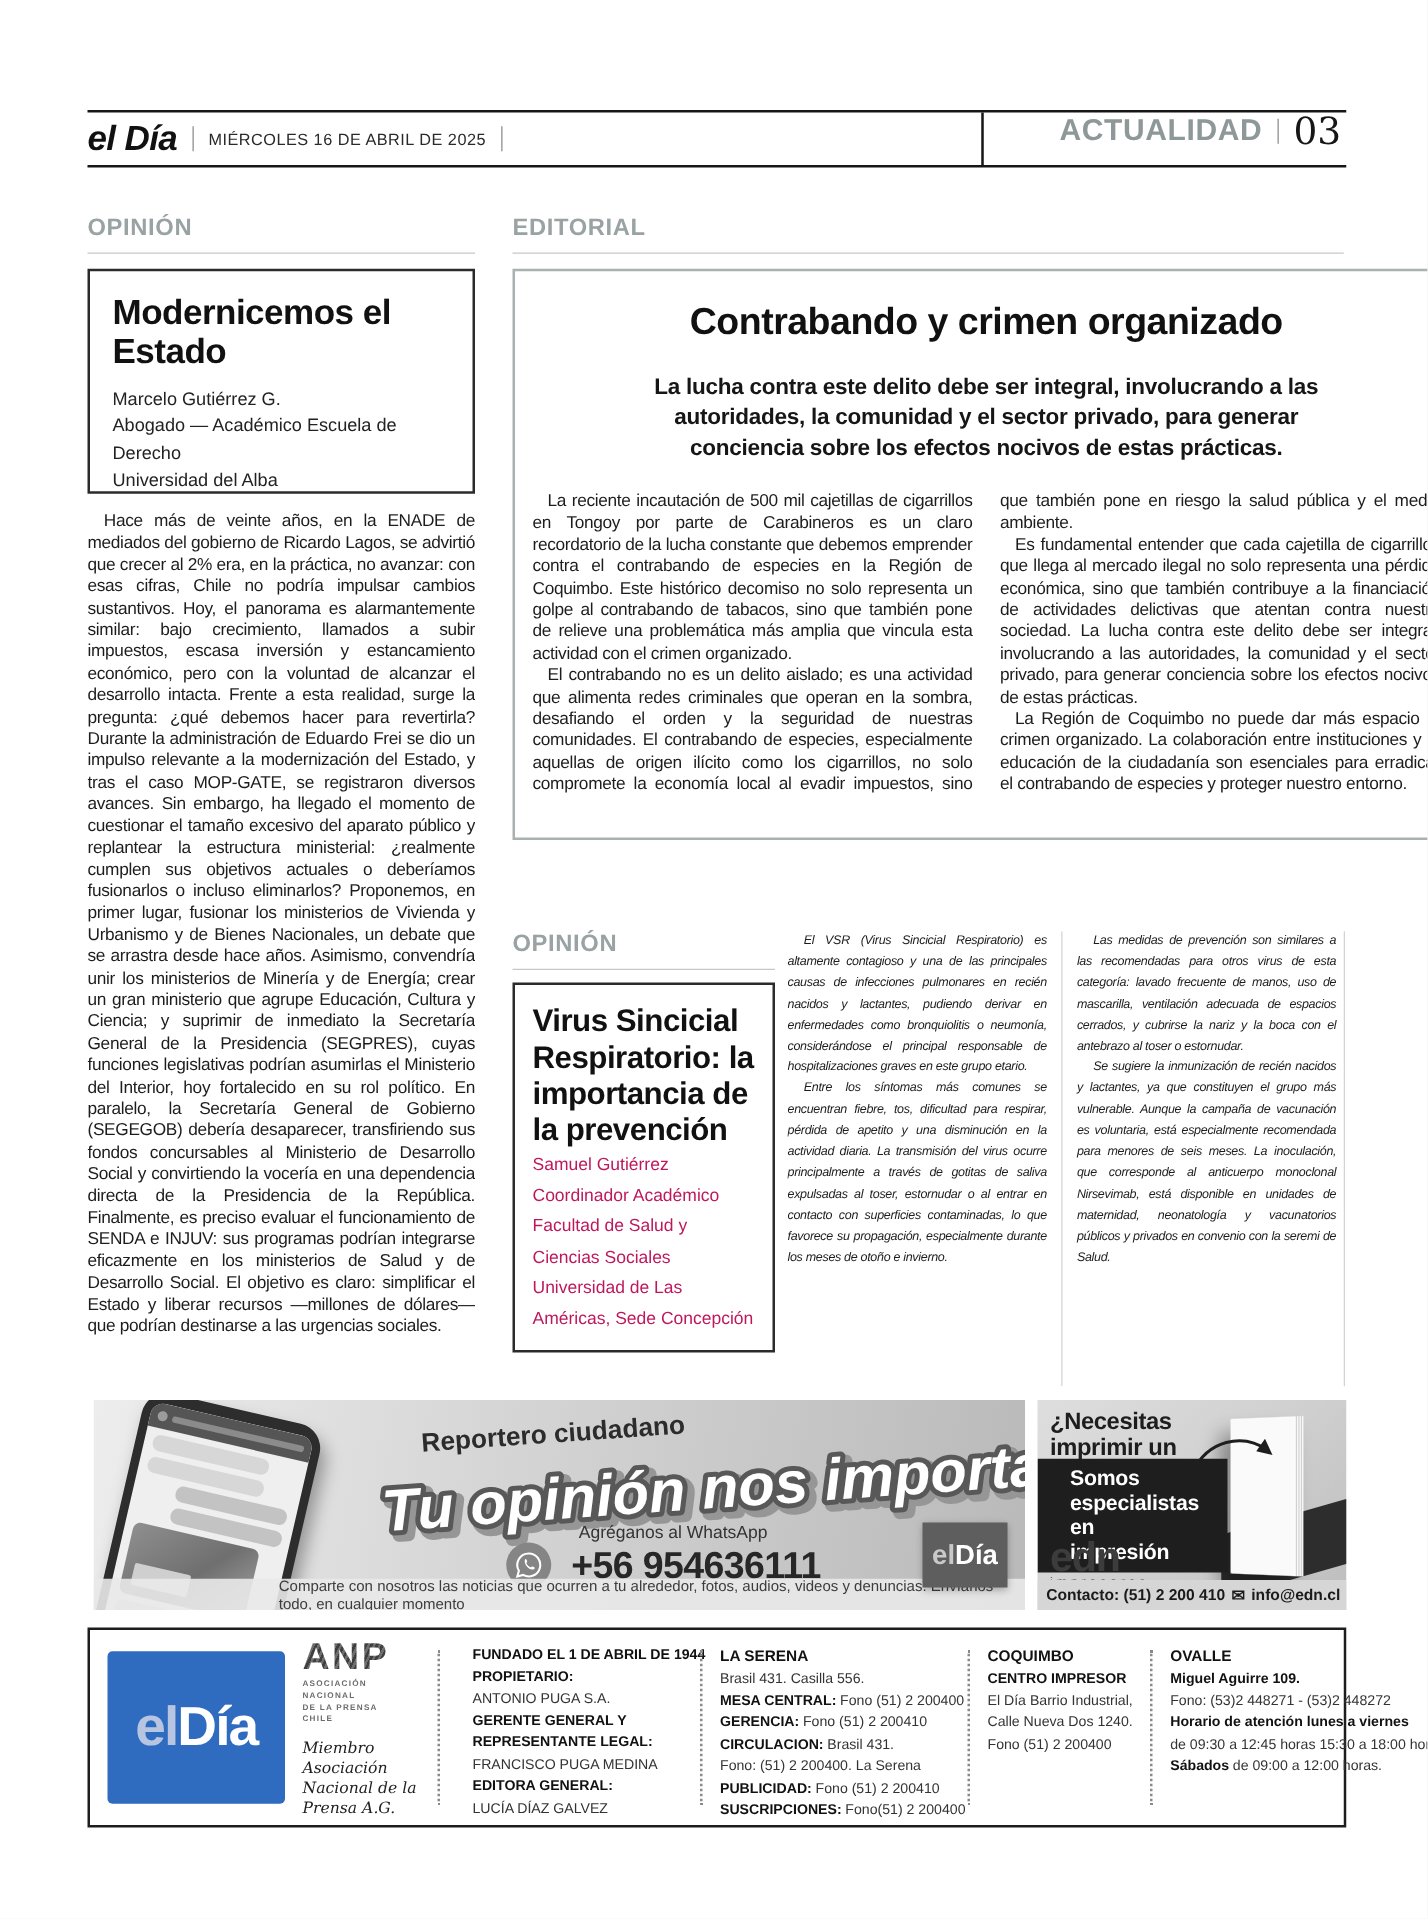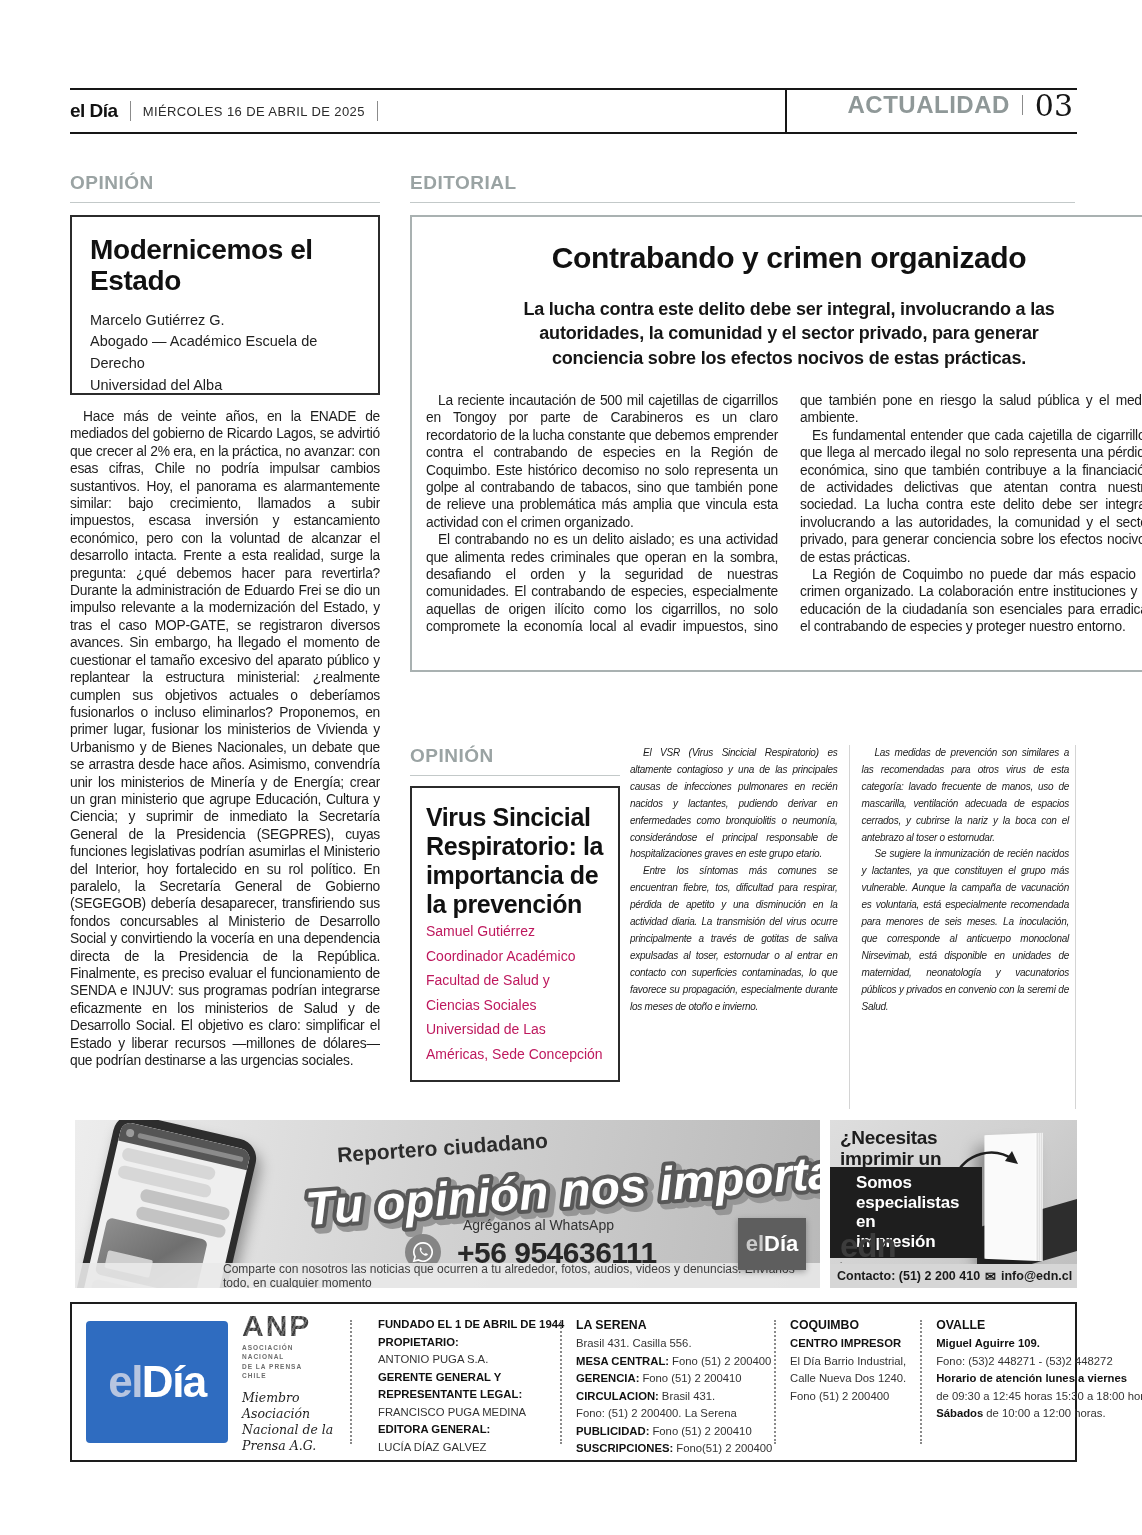--- a/index.html
+++ b/index.html
@@ -4,21 +4,21 @@
 <style>
   * { margin:0; padding:0; box-sizing:border-box; }
   html,body { background:#f4f4f2; }
   body { font-family:"Liberation Sans", sans-serif; color:#1c1c1c; }
   .page { position:relative; width:1142px; height:1535px; background:#fff; margin:0 auto; overflow:hidden; }
 
   
   .masthead { position:absolute; left:70px; top:88px; width:1007px; height:46px;
     border-top:2px solid #161616; border-bottom:2px solid #161616; display:flex; }
   .mast-left { display:flex; align-items:center; gap:12px; flex:1; }
-  .brand { font-size:19px; font-weight:700; letter-spacing:-0.5px; color:#111; }
+  .brand { font-size:28px; font-weight:700; letter-spacing:-0.5px; color:#111;font-style:italic; }
   .pipe { display:inline-block; width:0; height:20px; border-left:1px solid #8b8b8b; }
   .mast-date { font-size:13px; letter-spacing:.4px; color:#2a2a2a; }
   .mast-right { width:292px; border-left:2px solid #161616; display:flex; align-items:center; justify-content:flex-end; gap:12px; padding:0 4px 12px 16px; }
   .section-name { font-size:24px; font-weight:700; letter-spacing:.5px; color:#8f9898; }
   .pagenum { font-family:"DejaVu Serif", serif; font-size:30px; color:#161616; }
 
   
   .kicker-row { position:absolute; border-bottom:1px solid #c3c9c9; padding-bottom:8px; }
   .kicker { font-size:19px; font-weight:700; letter-spacing:.5px; color:#9aa3a3; }
 
@@ -297,17 +297,17 @@
       <p class="fl">Calle Nueva Dos 1240.</p>
       <p class="fl">Fono (51) 2 200400</p>
     </div>
     <div class="vsep"></div>
     <div class="fcol fcol-4">
       <p class="fl title">OVALLE</p>
       <p class="fl b">Miguel Aguirre 109.</p>
       <p class="fl">Fono: (53)2 448271 - (53)2 448272</p>
       <p class="fl b">Horario de atención lunes a viernes</p>
       <p class="fl">de 09:30 a 12:45 horas 15:30 a 18:00 horas.</p>
-      <p class="fl"><span class="b">Sábados</span><span>de 10:00 a 12:00 horas.</span></p>
+      <p class="fl"><span class="b">Sábados</span><span>de 09:00 a 12:00 horas.</span></p>
     </div>
   </footer>
 
 </div>
 
 </body></html>

